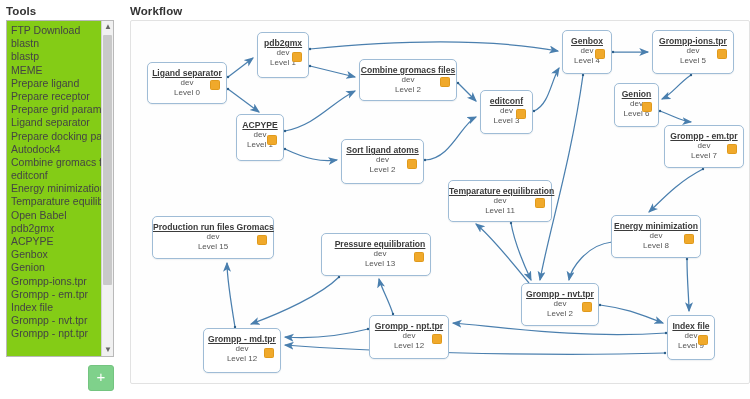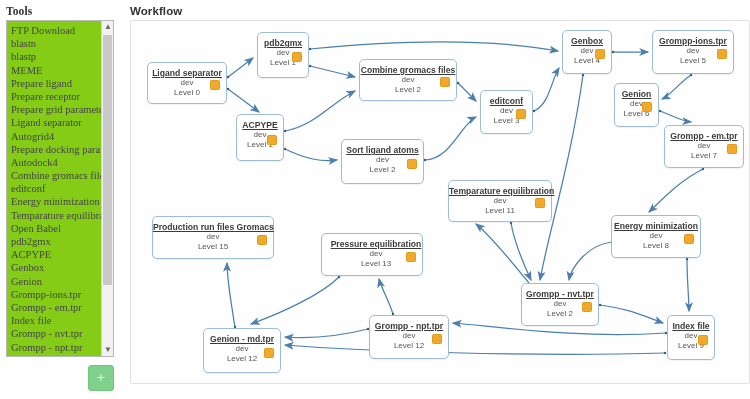--- a/index.html
+++ b/index.html
@@ -16,21 +16,20 @@
     font-size:11.5px;
     font-weight:bold;
     color:#333;
     letter-spacing:0.1px;
   }
   
   #tools-panel{
     position:absolute;left:0;top:0;width:120px;height:358px;
     box-sizing:border-box;
     padding:6px 0 0 6px;
-    font-family:Liberation Serif, serif;
   }
   #tools-heading{position:absolute;left:6px;top:5px;}
   #tools-listbox{
     position:absolute;left:6px;top:20px;width:108px;height:337px;
     box-sizing:border-box;
     border:1px solid #b9b9b9;
     background:#84cc16;
     overflow:hidden;
   }
   #tools-scroll{
@@ -124,21 +123,20 @@
   <div id="tools-listbox">
     <div id="tools-scroll">
         <div class="tool-item">FTP Download</div>
         <div class="tool-item">blastn</div>
         <div class="tool-item">blastp</div>
         <div class="tool-item">MEME</div>
         <div class="tool-item">Prepare ligand</div>
         <div class="tool-item">Prepare receptor</div>
         <div class="tool-item">Prepare grid parameter</div>
         <div class="tool-item">Ligand separator</div>
-        <div class="tool-item">Autogrid4</div>
         <div class="tool-item">Prepare docking parameter</div>
         <div class="tool-item">Autodock4</div>
         <div class="tool-item">Combine gromacs files</div>
         <div class="tool-item">editconf</div>
         <div class="tool-item">Energy minimization</div>
         <div class="tool-item">Temparature equilibration</div>
         <div class="tool-item">Open Babel</div>
         <div class="tool-item">pdb2gmx</div>
         <div class="tool-item">ACPYPE</div>
         <div class="tool-item">Genbox</div>
@@ -332,28 +330,28 @@
           <div class="n-sub">dev</div>
           <div class="n-level">Level 11</div>
           <div class="n-badge" style="right: 6px; top: 17px;"></div>
         </div>
         <div class="node" style="left: 238px; top: 294px; width: 80px; height: 44px;">
           <div class="n-title">Grompp - npt.tpr</div>
           <div class="n-sub">dev</div>
           <div class="n-level">Level 12</div>
           <div class="n-badge" style="right: 6px; top: 18px;"></div>
         </div>
-        <div class="node" style="left: 190px; top: 212px; width: 102px; height: 43px; padding-left: 8px;">
+        <div class="node" style="left: 190px; top: 212px; width: 110px; height: 43px; padding-left: 8px;">
           <div class="n-title">Pressure equilibration</div>
           <div class="n-sub">dev</div>
           <div class="n-level">Level 13</div>
           <div class="n-badge" style="right: 6px; top: 18px;"></div>
         </div>
         <div class="node" style="left: 72px; top: 307px; width: 78px; height: 45px;">
-          <div class="n-title">Genion - md.tpr</div>
+          <div class="n-title">Grompp - md.tpr</div>
           <div class="n-sub">dev</div>
           <div class="n-level">Level 12</div>
           <div class="n-badge" style="right: 6px; top: 19px;"></div>
         </div>
         <div class="node" style="left: 21px; top: 195px; width: 122px; height: 43px;">
           <div class="n-title">Production run files Gromacs</div>
           <div class="n-sub">dev</div>
           <div class="n-level">Level 15</div>
           <div class="n-badge" style="right: 6px; top: 18px;"></div>
         </div>

